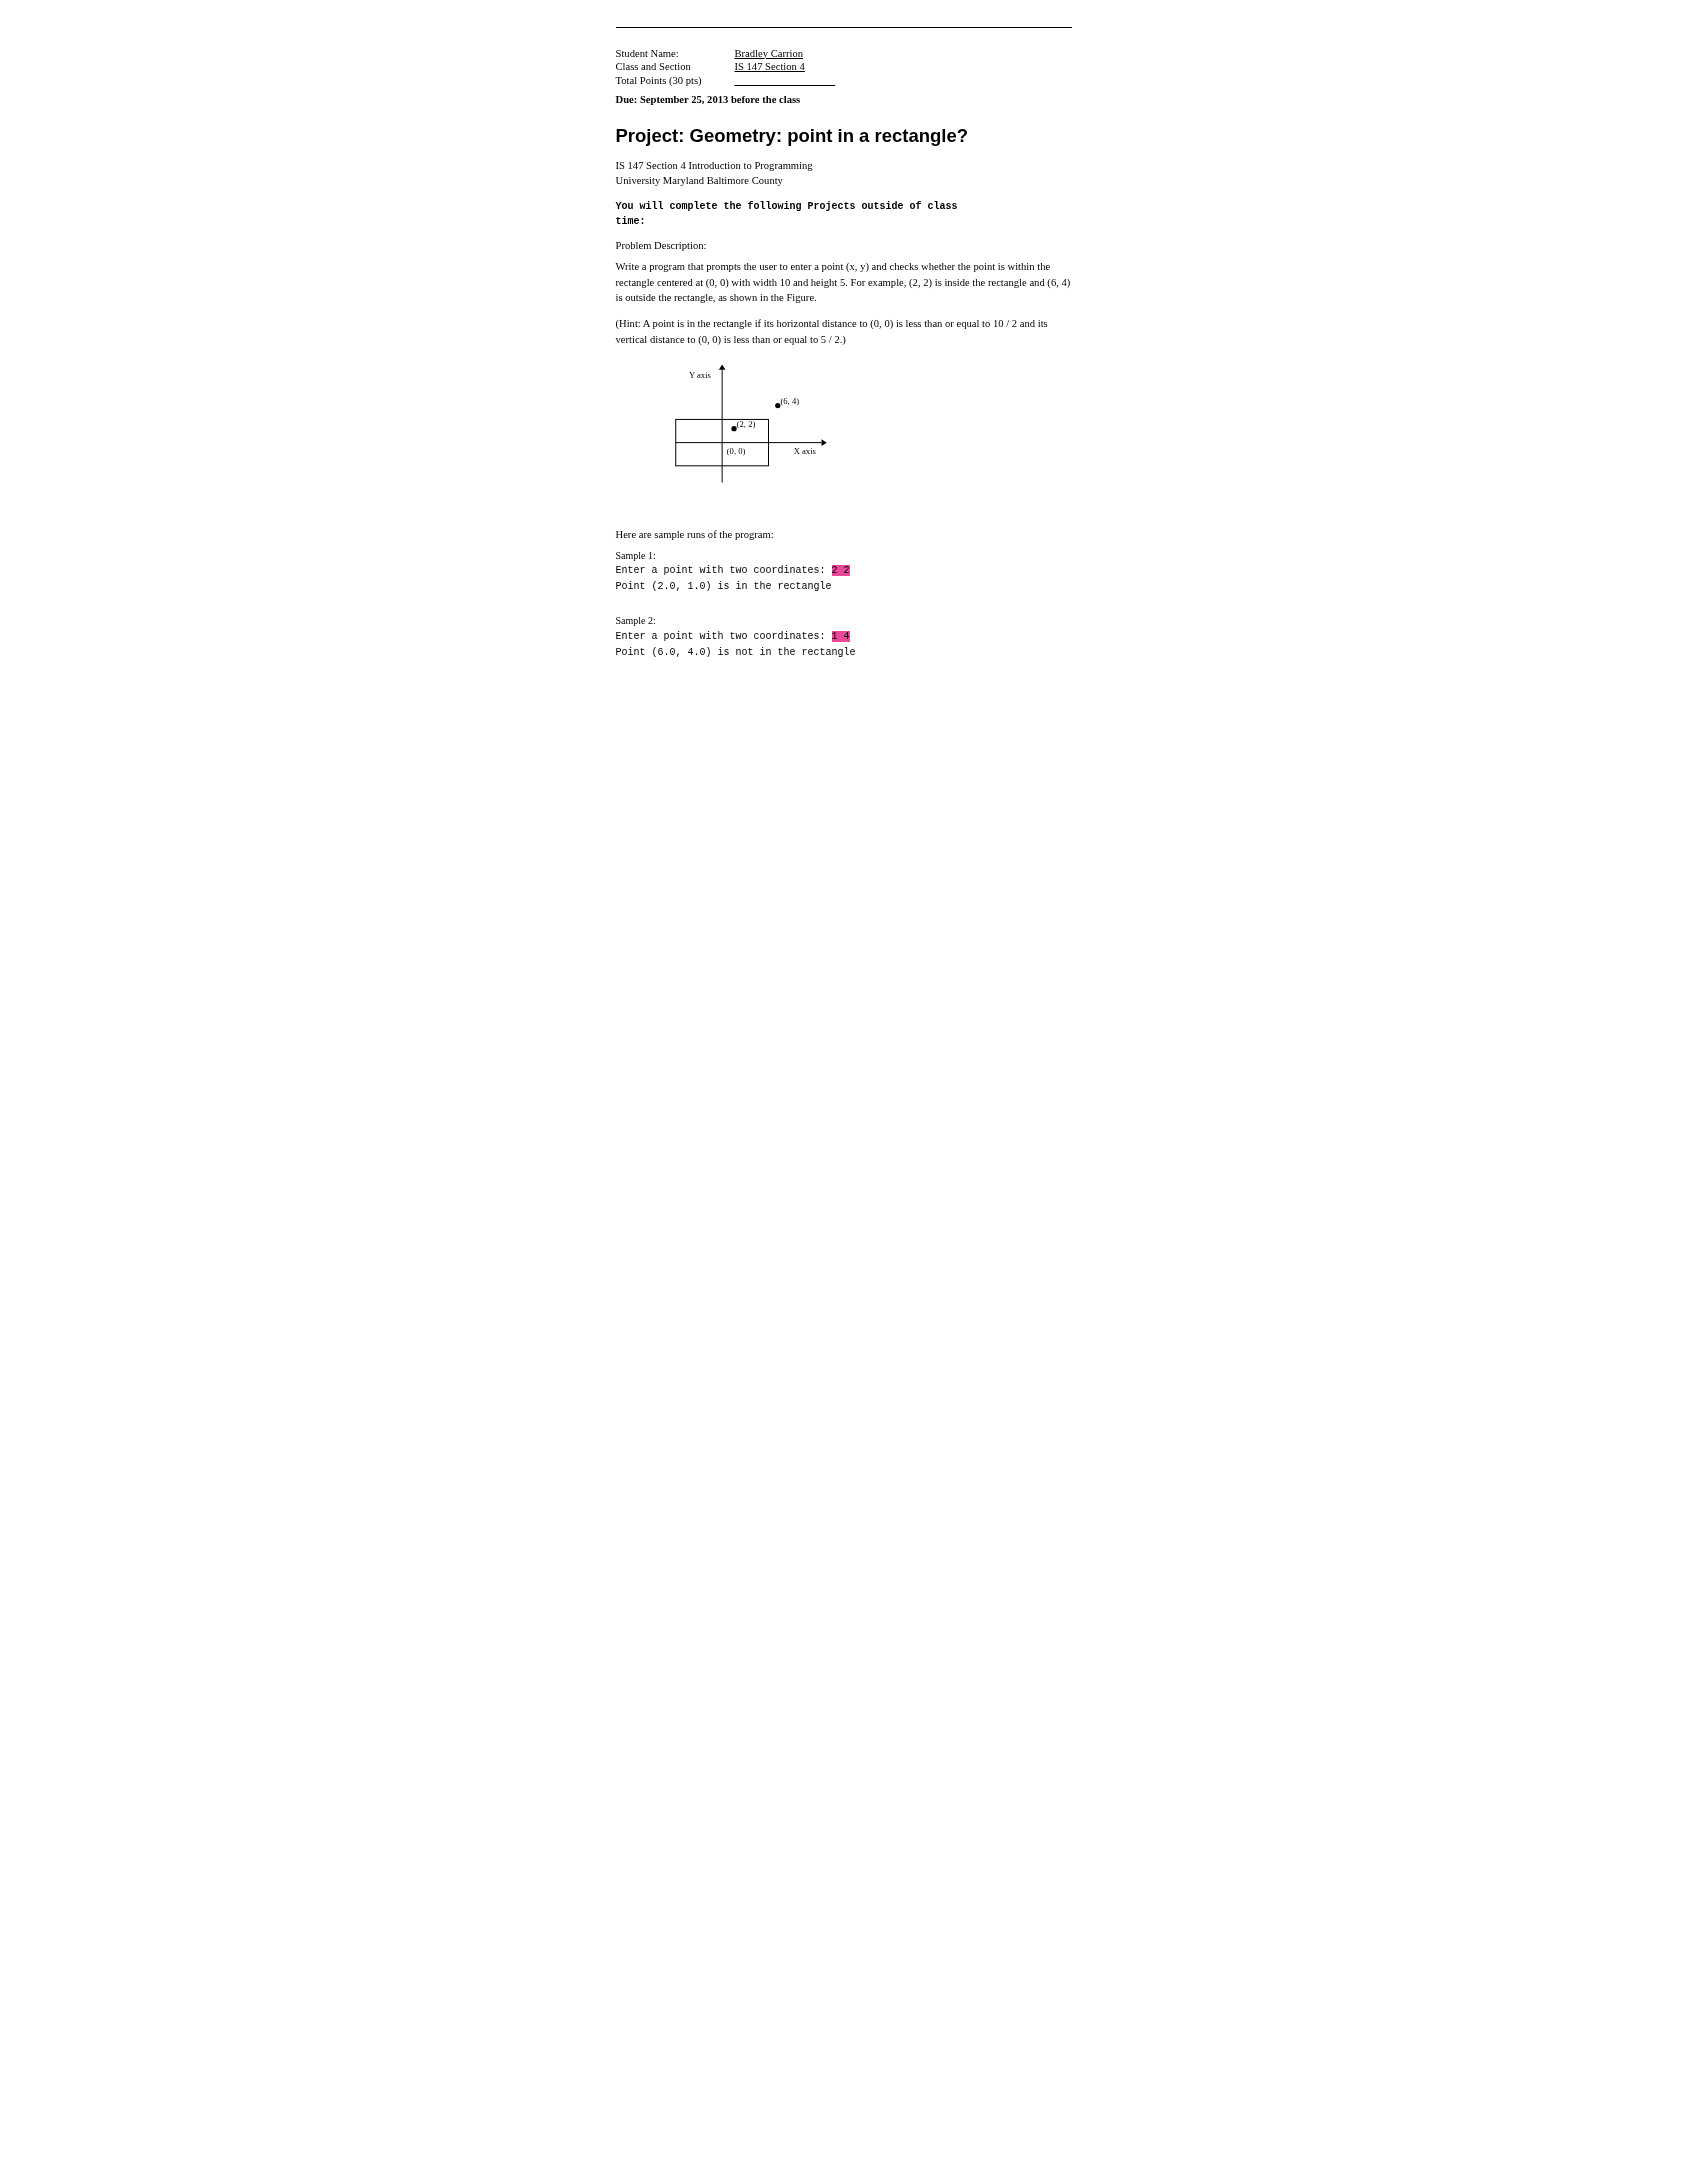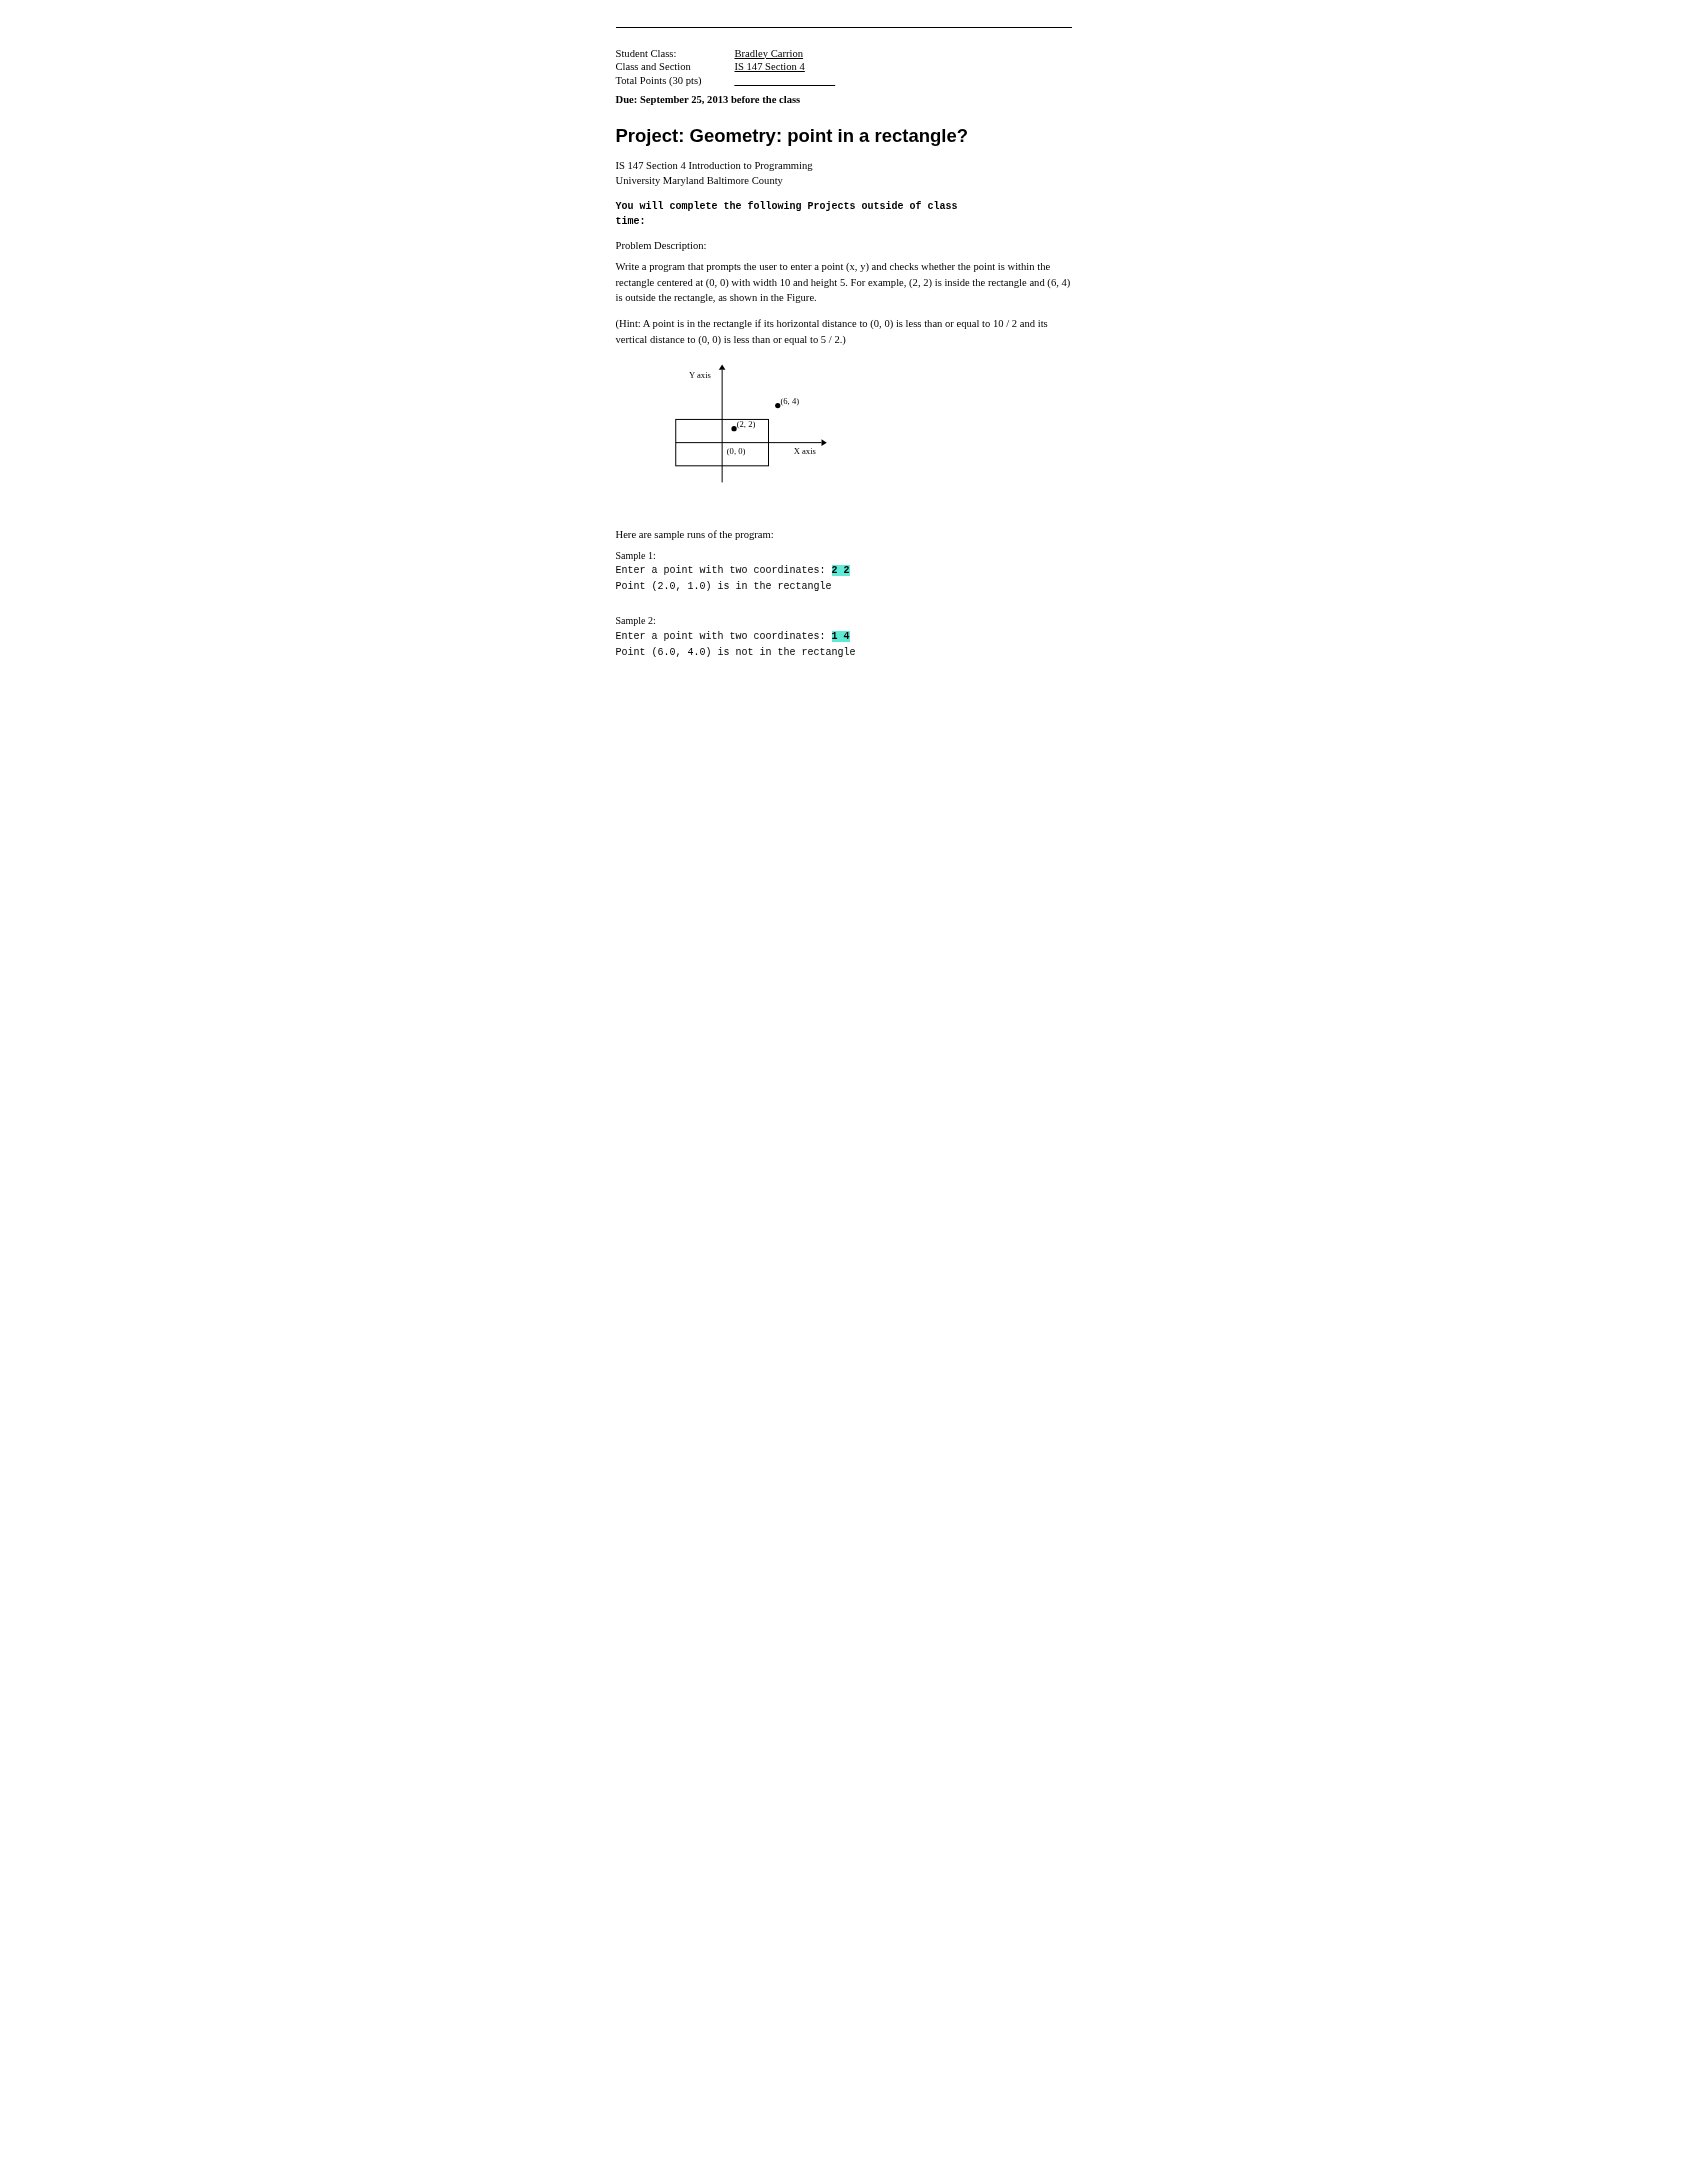--- a/index.html
+++ b/index.html
@@ -114,32 +114,31 @@
     }
 
     .code-block {
       font-family: "Courier New", Courier, monospace;
       font-size: 10px;
       line-height: 1.6;
       margin-bottom: 20px;
     }
 
     .highlight-yellow {
-      background-color: #5eead4;
-      font-weight: bold;
+      background-color: #ec4899;
     }
   </style>
 </head>
 <body>
 
 <div class="top-line"></div>
 
 <div class="header-section">
   <div class="header-row">
-    <span class="header-label">Student Class:</span>
+    <span class="header-label">Student Name:</span>
     <span class="header-value">Bradley Carrion</span>
   </div>
   <div class="header-row">
     <span class="header-label">Class and Section</span>
     <span class="header-value">IS 147 Section 4</span>
   </div>
   <div class="header-row">
     <span class="header-label">Total Points (30 pts)</span>
     <span class="header-value-blank">___________________</span>
   </div>

